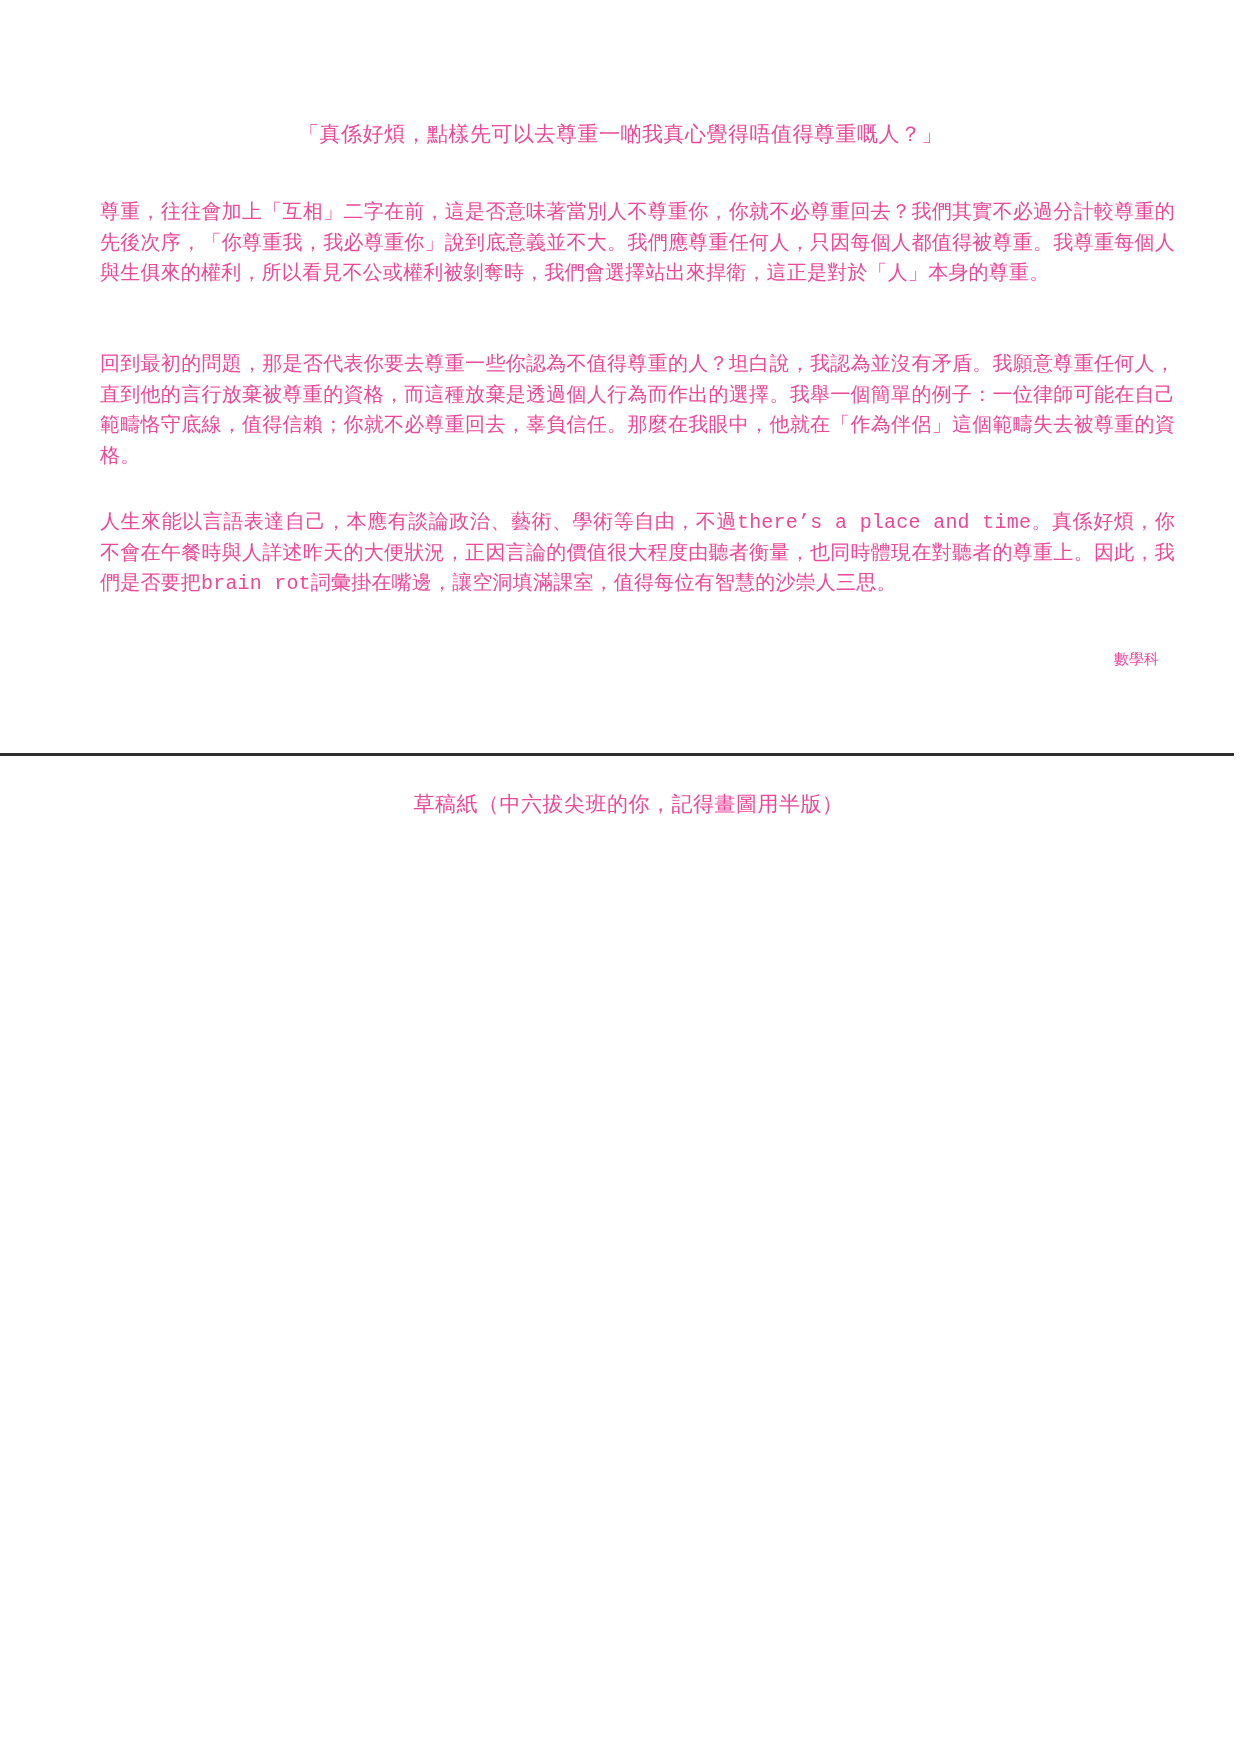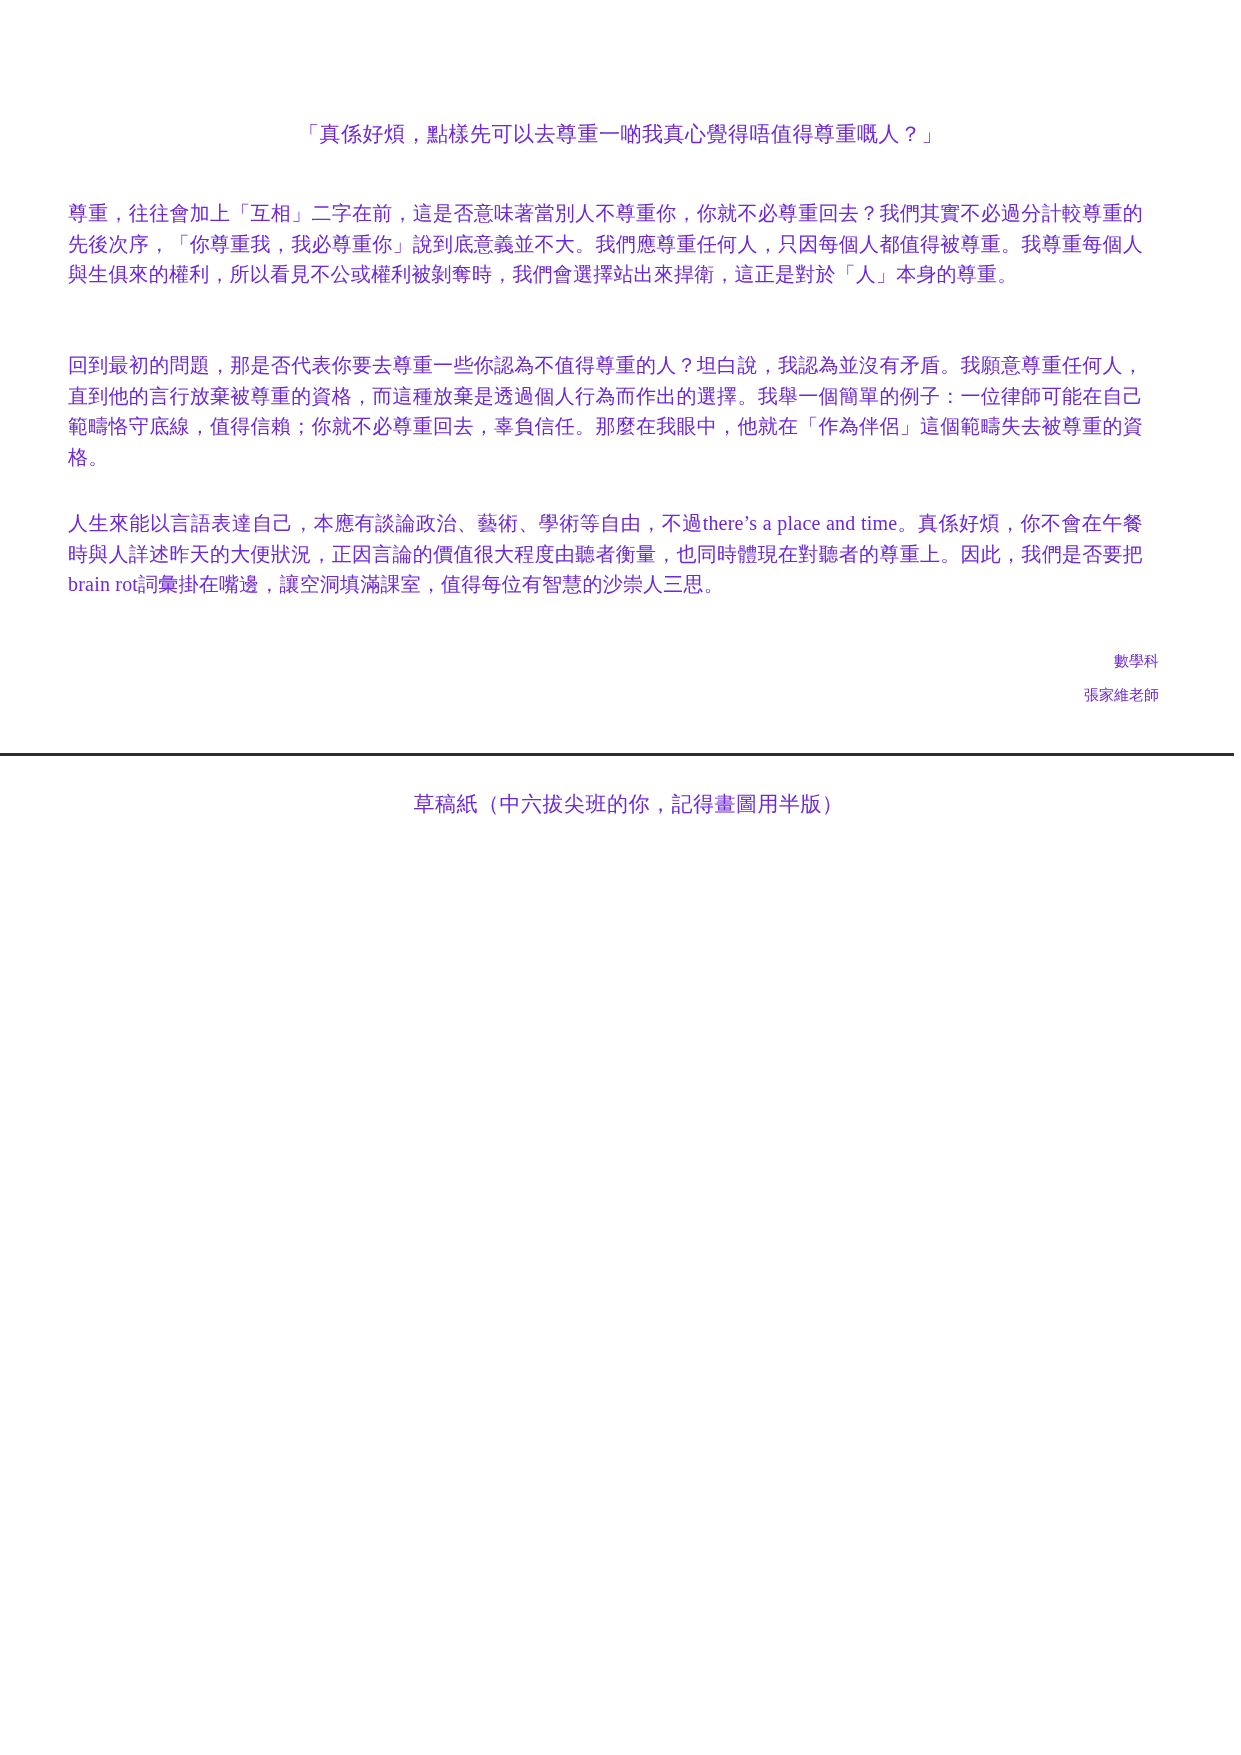--- a/index.html
+++ b/index.html
@@ -5,37 +5,37 @@
   html, body {
     margin: 0;
     padding: 0;
     background: #ffffff;
   }
   .page {
     position: relative;
     width: 1234px;
     height: 1755px;
     background: #ffffff;
-    color: #6d28d9;
-    font-family: Liberation Serif, serif;
+    color: #ec4899;
+    font-family: Liberation Mono, monospace;
     overflow: hidden;
   }
   .quote-title {
     position: absolute;
     top: 120px;
     left: 0;
     width: 1241px;
     text-align: center;
     font-size: 21px;
     letter-spacing: 0.5px;
     white-space: nowrap;
   }
   .body-text {
     position: absolute;
-    left: 68px;
+    left: 100px;
     width: 1075px;
     font-size: 20px;
     line-height: 30.5px;
     text-align: justify;
     text-justify: inter-ideograph;
     letter-spacing: 0.2px;
     margin: 0;
   }
   .para-1 { top: 198px; }
   .para-2 { top: 350px; }
@@ -76,20 +76,19 @@
   <div class="quote-title">「真係好煩，點樣先可以去尊重一啲我真心覺得唔值得尊重嘅人？」</div>
 
   <p class="body-text para-1">尊重，往往會加上「互相」二字在前，這是否意味著當別人不尊重你，你就不必尊重回去？我們其實不必過分計較尊重的先後次序，「你尊重我，我必尊重你」說到底意義並不大。我們應尊重任何人，只因每個人都值得被尊重。我尊重每個人與生俱來的權利，所以看見不公或權利被剝奪時，我們會選擇站出來捍衛，這正是對於「人」本身的尊重。</p>
 
   <p class="body-text para-2">回到最初的問題，那是否代表你要去尊重一些你認為不值得尊重的人？坦白說，我認為並沒有矛盾。我願意尊重任何人，直到他的言行放棄被尊重的資格，而這種放棄是透過個人行為而作出的選擇。我舉一個簡單的例子：一位律師可能在自己範疇恪守底線，值得信賴；你就不必尊重回去，辜負信任。那麼在我眼中，他就在「作為伴侶」這個範疇失去被尊重的資格。</p>
 
   <p class="body-text para-3">人生來能以言語表達自己，本應有談論政治、藝術、學術等自由，不過there’s a place and time。真係好煩，你不會在午餐時與人詳述昨天的大便狀況，正因言論的價值很大程度由聽者衡量，也同時體現在對聽者的尊重上。因此，我們是否要把brain rot詞彙掛在嘴邊，讓空洞填滿課室，值得每位有智慧的沙崇人三思。</p>
 
   <div class="signature">
     <div>數學科</div>
-    <div>張家維老師</div>
   </div>
 
   <div class="divider"></div>
 
   <div class="footer-label">草稿紙（中六拔尖班的你，記得畫圖用半版）</div>
 
 </div>
 
 </body></html>

